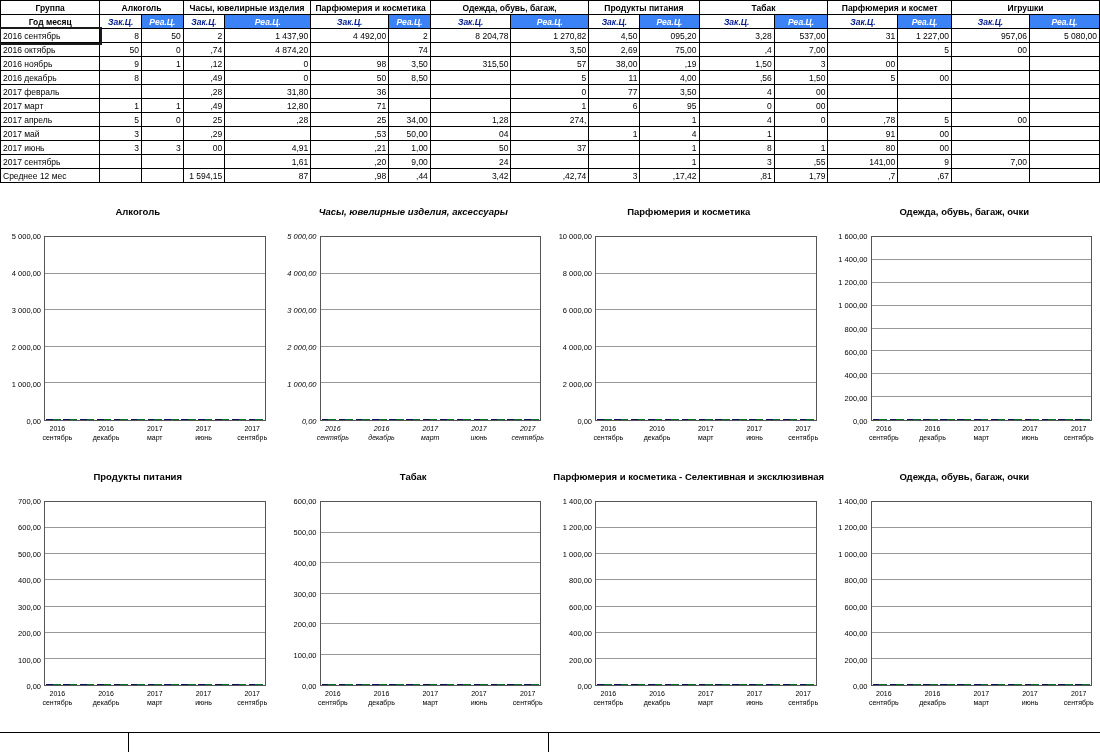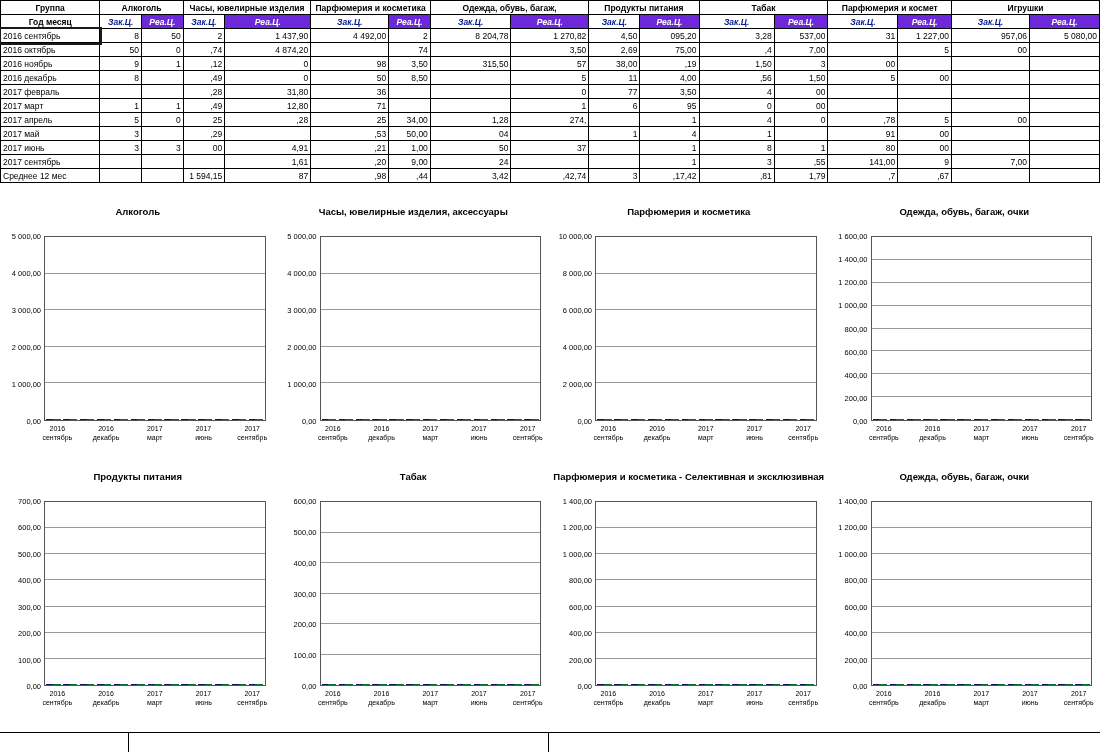--- a/index.html
+++ b/index.html
@@ -31,21 +31,21 @@
     text-align:center;
   }
   .hdr-sub{
     background:#00b050;
     color:#001a8f;
     font-weight:bold;
     text-align:center;
     font-style:italic;
   }
   .hdr-sub.blue{
-    background:#6d28d9;
+    background:#3b82f6;
     color:#ffffff;
   }
   .lbl{
     background:#e8e8e8;
     text-align:left;
     font-size:8px;
   }
   .num{text-align:right;font-size:8px;}
   .sel{outline:2px solid #1a1a1a;}
   
@@ -462,21 +462,21 @@
           <div class="xtick" style="left: 72%;">
             <div>2017</div>
             <div>июнь</div>
           </div>
           <div class="xtick" style="left: 94%;">
             <div>2017</div>
             <div>сентябрь</div>
           </div>
         </div>
       </div>
-      <div class="chart-cell" style="left: 275.5px; top: 0px; width: 275.5px; height: 265px;">
+      <div class="chart-cell" style="left: 275.5px; top: 0px; width: 275.5px; height: 265px; font-style: italic;">
         <div class="chart-title">Часы, ювелирные изделия, аксессуары</div>
         <div class="yaxis">
           <div class="ytick" style="bottom: 0%; transform: translateY(50%);">0,00</div>
           <div class="ytick" style="bottom: 20%; transform: translateY(50%);">1 000,00</div>
           <div class="ytick" style="bottom: 40%; transform: translateY(50%);">2 000,00</div>
           <div class="ytick" style="bottom: 60%; transform: translateY(50%);">3 000,00</div>
           <div class="ytick" style="bottom: 80%; transform: translateY(50%);">4 000,00</div>
           <div class="ytick" style="bottom: 100%; transform: translateY(50%);">5 000,00</div>
         </div>
         <div class="plot">

